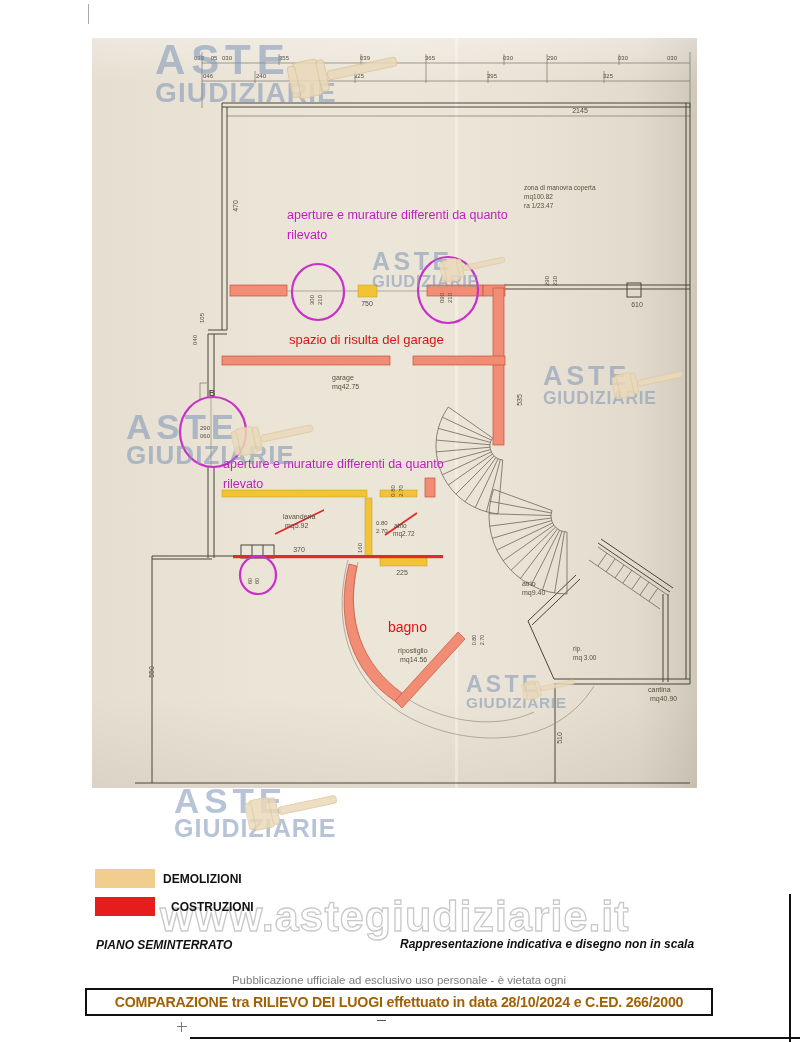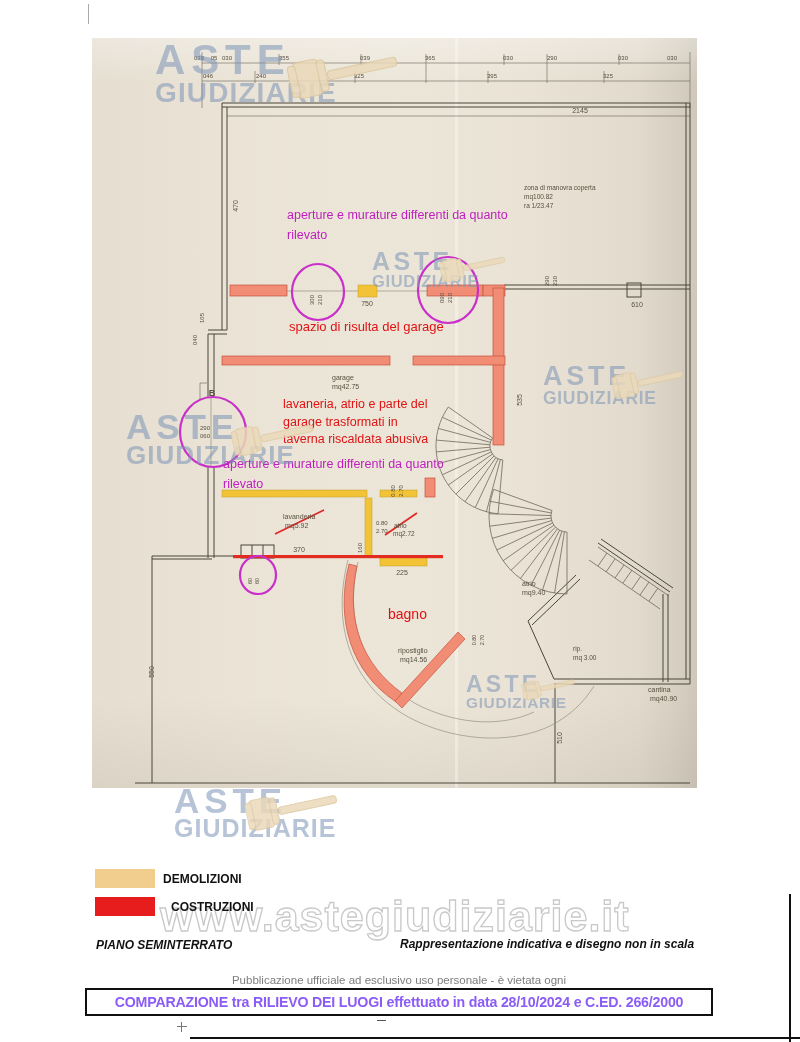--- a/index.html
+++ b/index.html
@@ -22,35 +22,35 @@
   .mcirc{stroke:#c92fc9;stroke-width:2.2;fill:none}
   .strike{stroke:#e02828;stroke-width:1.8}
   
   .wm{color:rgba(124,148,183,.55);font-weight:bold;line-height:.95;white-space:nowrap;pointer-events:none;}
   .wm .l1{letter-spacing:.14em}
   .wm .l2{letter-spacing:.04em}
   .gavel{pointer-events:none;opacity:.85;}
   
   .ann{font-weight:normal;white-space:nowrap;}
   .ann.m{color:#bf1ebf;font-size:12.5px;line-height:20px;}
-  .ann.r{color:#e01212;font-size:12.5px;line-height:17.5px;}
+  .ann.r{color:#e01212;font-size:12.5px;line-height:17.5px;margin-top:13px;}
   .ann.big{font-size:14px;}
   
   .outline-wm{font-size:43px;font-weight:bold;letter-spacing:1px;color:rgba(255,255,255,.12);
     -webkit-text-stroke:1.3px #c9c9c9;white-space:nowrap;pointer-events:none;}
   .legend-label{font-size:12px;font-weight:bold;color:#111;}
   .swatch{width:60px;height:19px;}
   .plan-title{font-size:12px;font-weight:bold;font-style:italic;color:#111;}
   .disclaimer{font-size:12px;font-weight:bold;font-style:italic;color:#111;text-align:left;}
   .notice{font-size:11.5px;color:#7d7d7d;text-align:center;}
   .title-box{left:85px;top:988px;width:628px;height:28px;border:2px solid #101010;box-sizing:border-box;}
   .title-ghost{position:absolute;inset:0;display:flex;align-items:center;justify-content:center;
     font-size:11px;color:#9a9a9a;white-space:nowrap;overflow:hidden;}
   .title-bold{position:absolute;inset:0;display:flex;align-items:center;justify-content:center;
-    font-size:14.2px;font-weight:bold;letter-spacing:-0.2px;color:#8b5cf6;white-space:nowrap;}
+    font-size:14.2px;font-weight:bold;letter-spacing:-0.2px;color:#a16207;white-space:nowrap;}
   .hairline{background:#111;}
 </style>
 </head>
 <body>
 
 <div class="abs hairline" style="left:88px;top:4px;width:1px;height:20px;background:#aaa"></div>
 
 <div class="abs scan">
   <div class="fold"></div>
 
@@ -259,25 +259,20 @@
       <line x1="108" y1="345" x2="108" y2="362"></line>
         <line x1="108" y1="345" x2="115" y2="345"></line>
     </g>
   </svg>
 
   <div class="abs ann m" style="left:195px;top:167px">
     <div>aperture e murature differenti da quanto</div>
     <div>rilevato</div>
   </div>
   <div class="abs ann r" style="left:197px;top:280px;font-size:13px">spazio di risulta del garage</div>
-  <div class="abs ann r" style="left:191px;top:358px">
-    <div>lavaneria, atrio e parte del</div>
-    <div>garage trasformati in</div>
-    <div>taverna riscaldata abusiva</div>
-  </div>
   <div class="abs ann m" style="left:131px;top:416px">
     <div>aperture e murature differenti da quanto</div>
     <div>rilevato</div>
   </div>
   <div class="abs ann r big" style="left:296px;top:568px">bagno</div>
 </div>
 
 <div class="abs wm" style="left:155px;top:40px">
   <div class="l1" style="font-size:42px">ASTE</div>
   <div class="l2" style="font-size:28px">GIUDIZIARIE</div>

